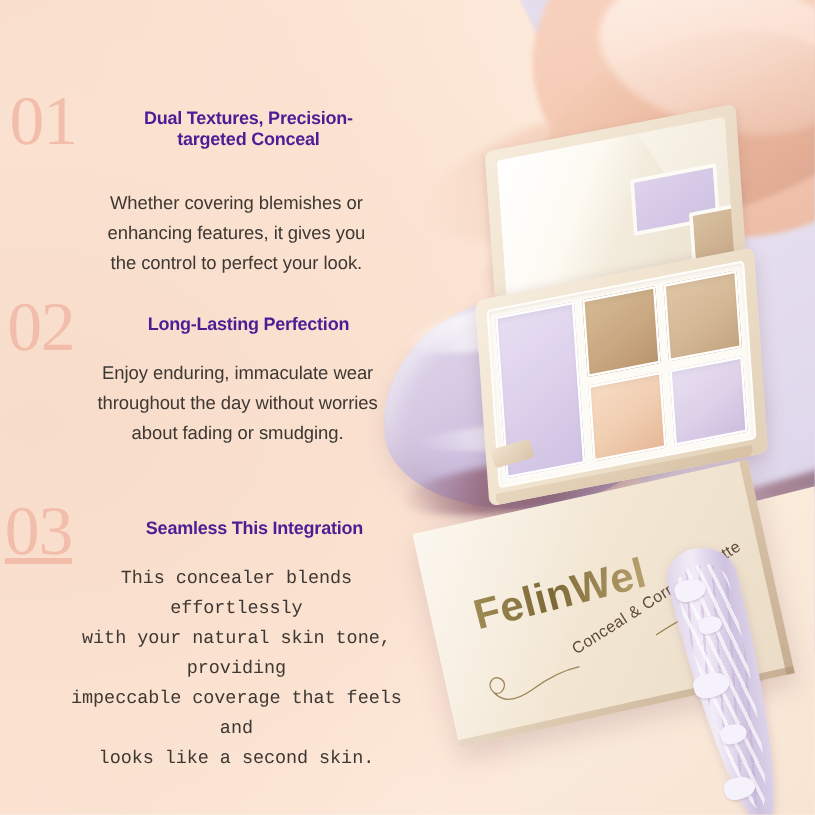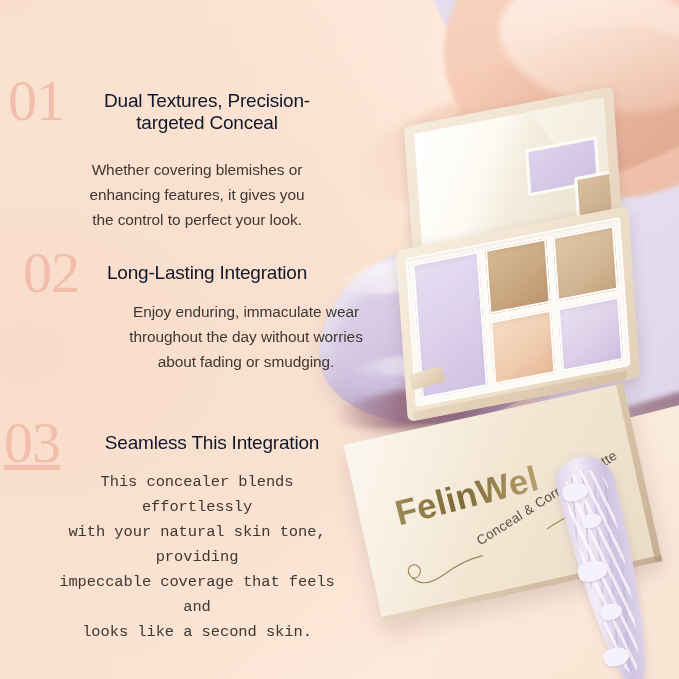--- a/index.html
+++ b/index.html
@@ -357,45 +357,45 @@
     font-size: 58px;
     font-weight: 400;
     color: #eeaa96;
     opacity: .62;
     letter-spacing: -1px;
     line-height: 1;
     white-space: nowrap;
   }
   .f-head {
     position: absolute;
-    font-size: 19px;
-    font-weight: 400;
-    color: #0f172a;
+    font-size: 15px;
+    font-weight: 700;
+    color: #4c1d95;
     line-height: 1.18;
     letter-spacing: -.2px;
     white-space: pre-line;
   }
   .f-body {
     position: absolute;
     font-size: 15.4px;
     font-weight: 400;
     color: #3e3833;
     line-height: 1.62;
     letter-spacing: -.05px;
     white-space: pre-line;
   }
 
   
   #feat-1 .f-num  { left: 8px;  top: 72px; }
   #feat-1 .f-head { left: 52px; top: 90px; width: 310px; }
   #feat-1 .f-body { left: 52px; top: 158px; width: 290px; }
   
-  #feat-2 .f-num  { left: 6px;  top: 244px; margin-left: 17px; }
+  #feat-2 .f-num  { left: 6px;  top: 244px; }
   #feat-2 .f-head { left: 52px; top: 262px; width: 310px; }
-  #feat-2 .f-body { left: 52px; top: 300px; width: 292px; margin-left: 48px; }
+  #feat-2 .f-body { left: 52px; top: 300px; width: 292px; }
   
   #feat-3 .f-num  { left: 4px;  top: 414px; text-decoration: underline; }
   #feat-3 .f-head { left: 52px; top: 432px; width: 320px; }
   #feat-3 .f-body { left: 52px; top: 470px; width: 290px; font-family: Liberation Mono, monospace; }
 </style>
 </head>
 <body>
 
 <div id="stage">
 
@@ -480,21 +480,21 @@
       <div class="f-num">01</div>
       <div class="f-head">Dual Textures, Precision-
 targeted Conceal</div>
       <div class="f-body">Whether covering blemishes or
 enhancing features, it gives you
 the control to perfect your look.</div>
     </div>
 
     <div class="feature" id="feat-2">
       <div class="f-num">02</div>
-      <div class="f-head">Long-Lasting Integration</div>
+      <div class="f-head">Long-Lasting Perfection</div>
       <div class="f-body">Enjoy enduring, immaculate wear
 throughout the day without worries
 about fading or smudging.</div>
     </div>
 
     <div class="feature" id="feat-3">
       <div class="f-num">03</div>
       <div class="f-head">Seamless This Integration</div>
       <div class="f-body">This concealer blends effortlessly
 with your natural skin tone, providing

